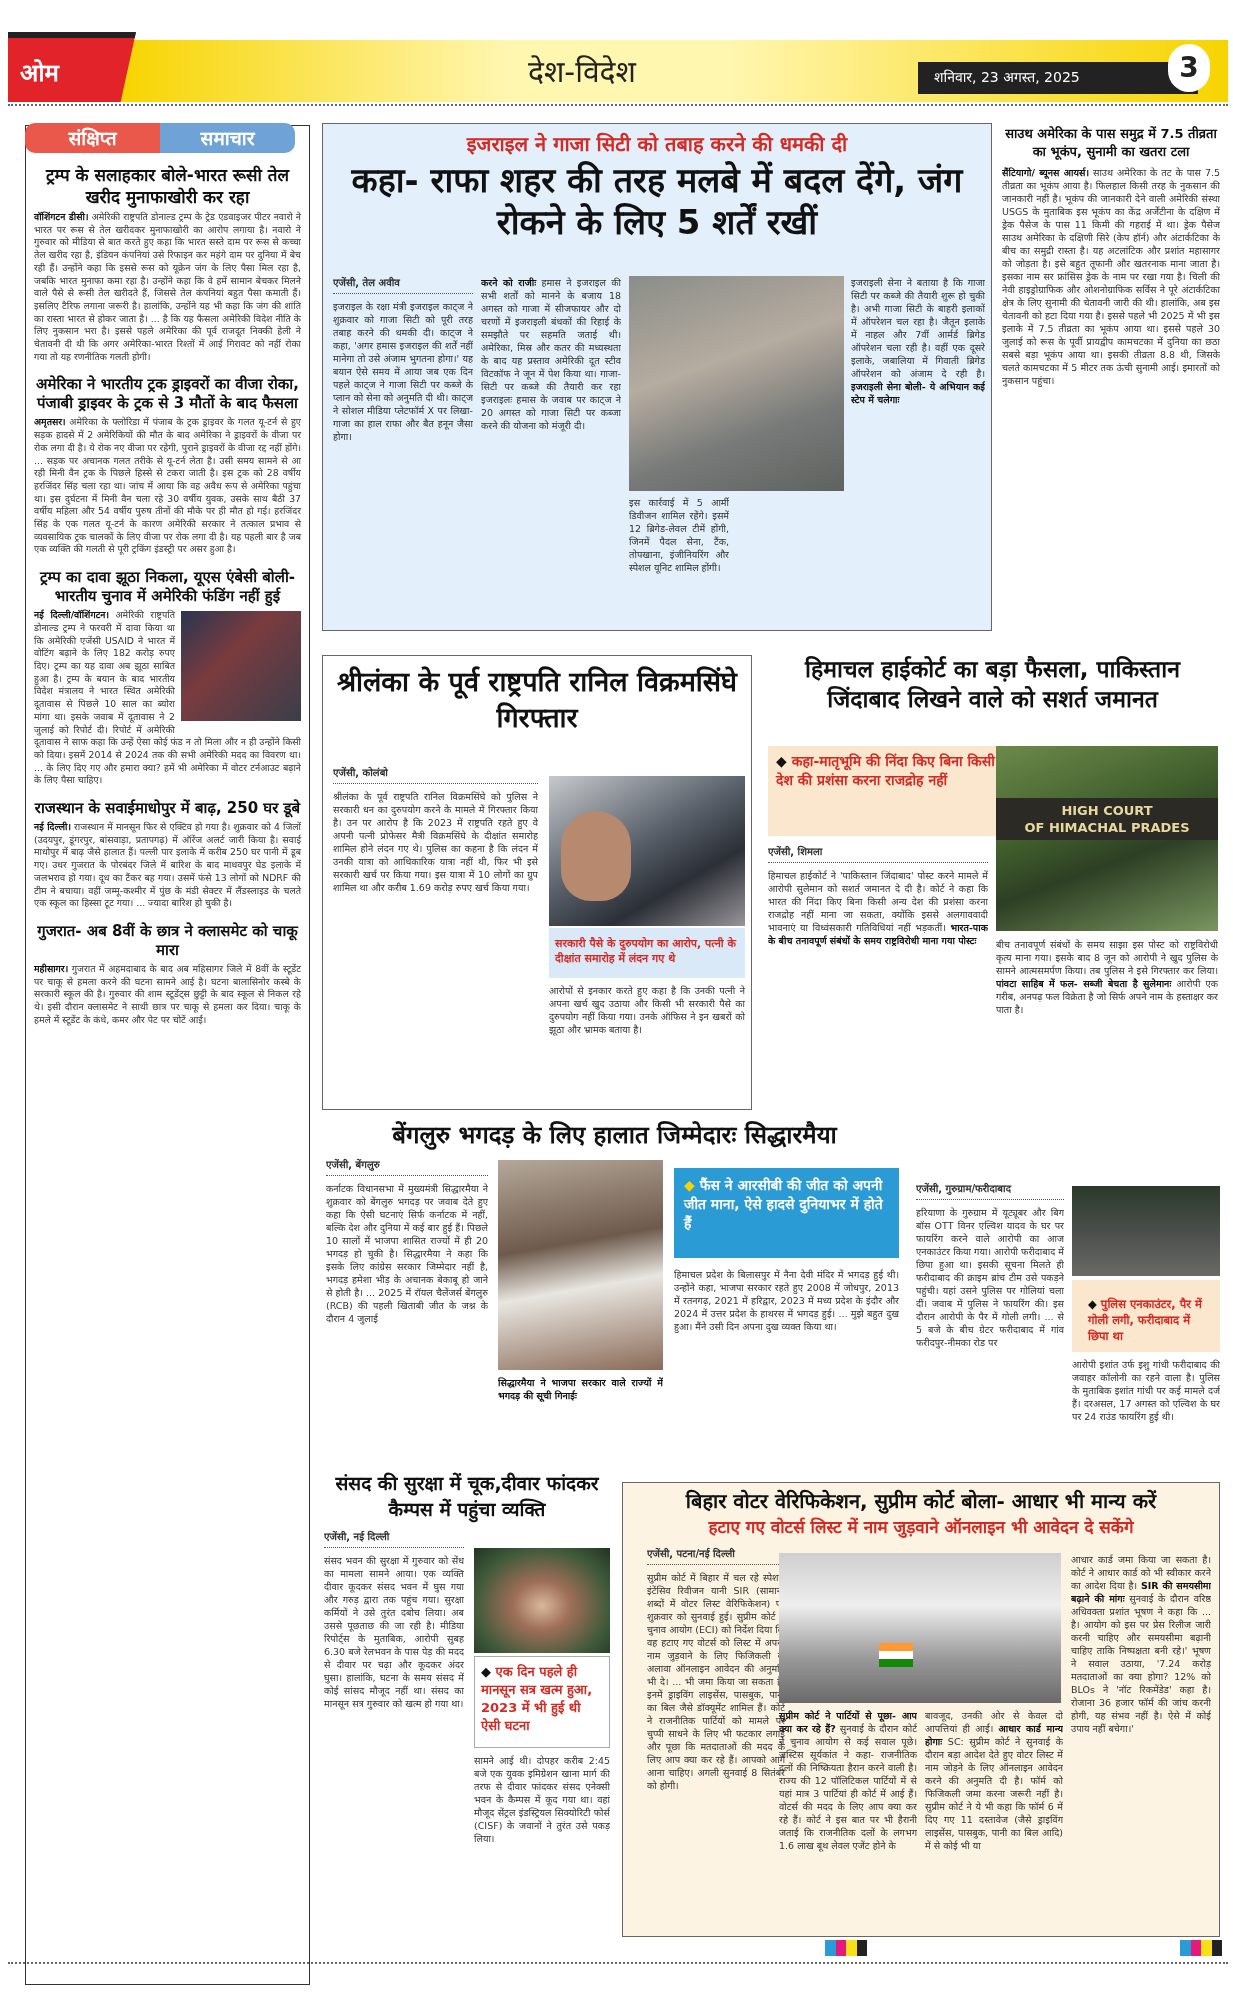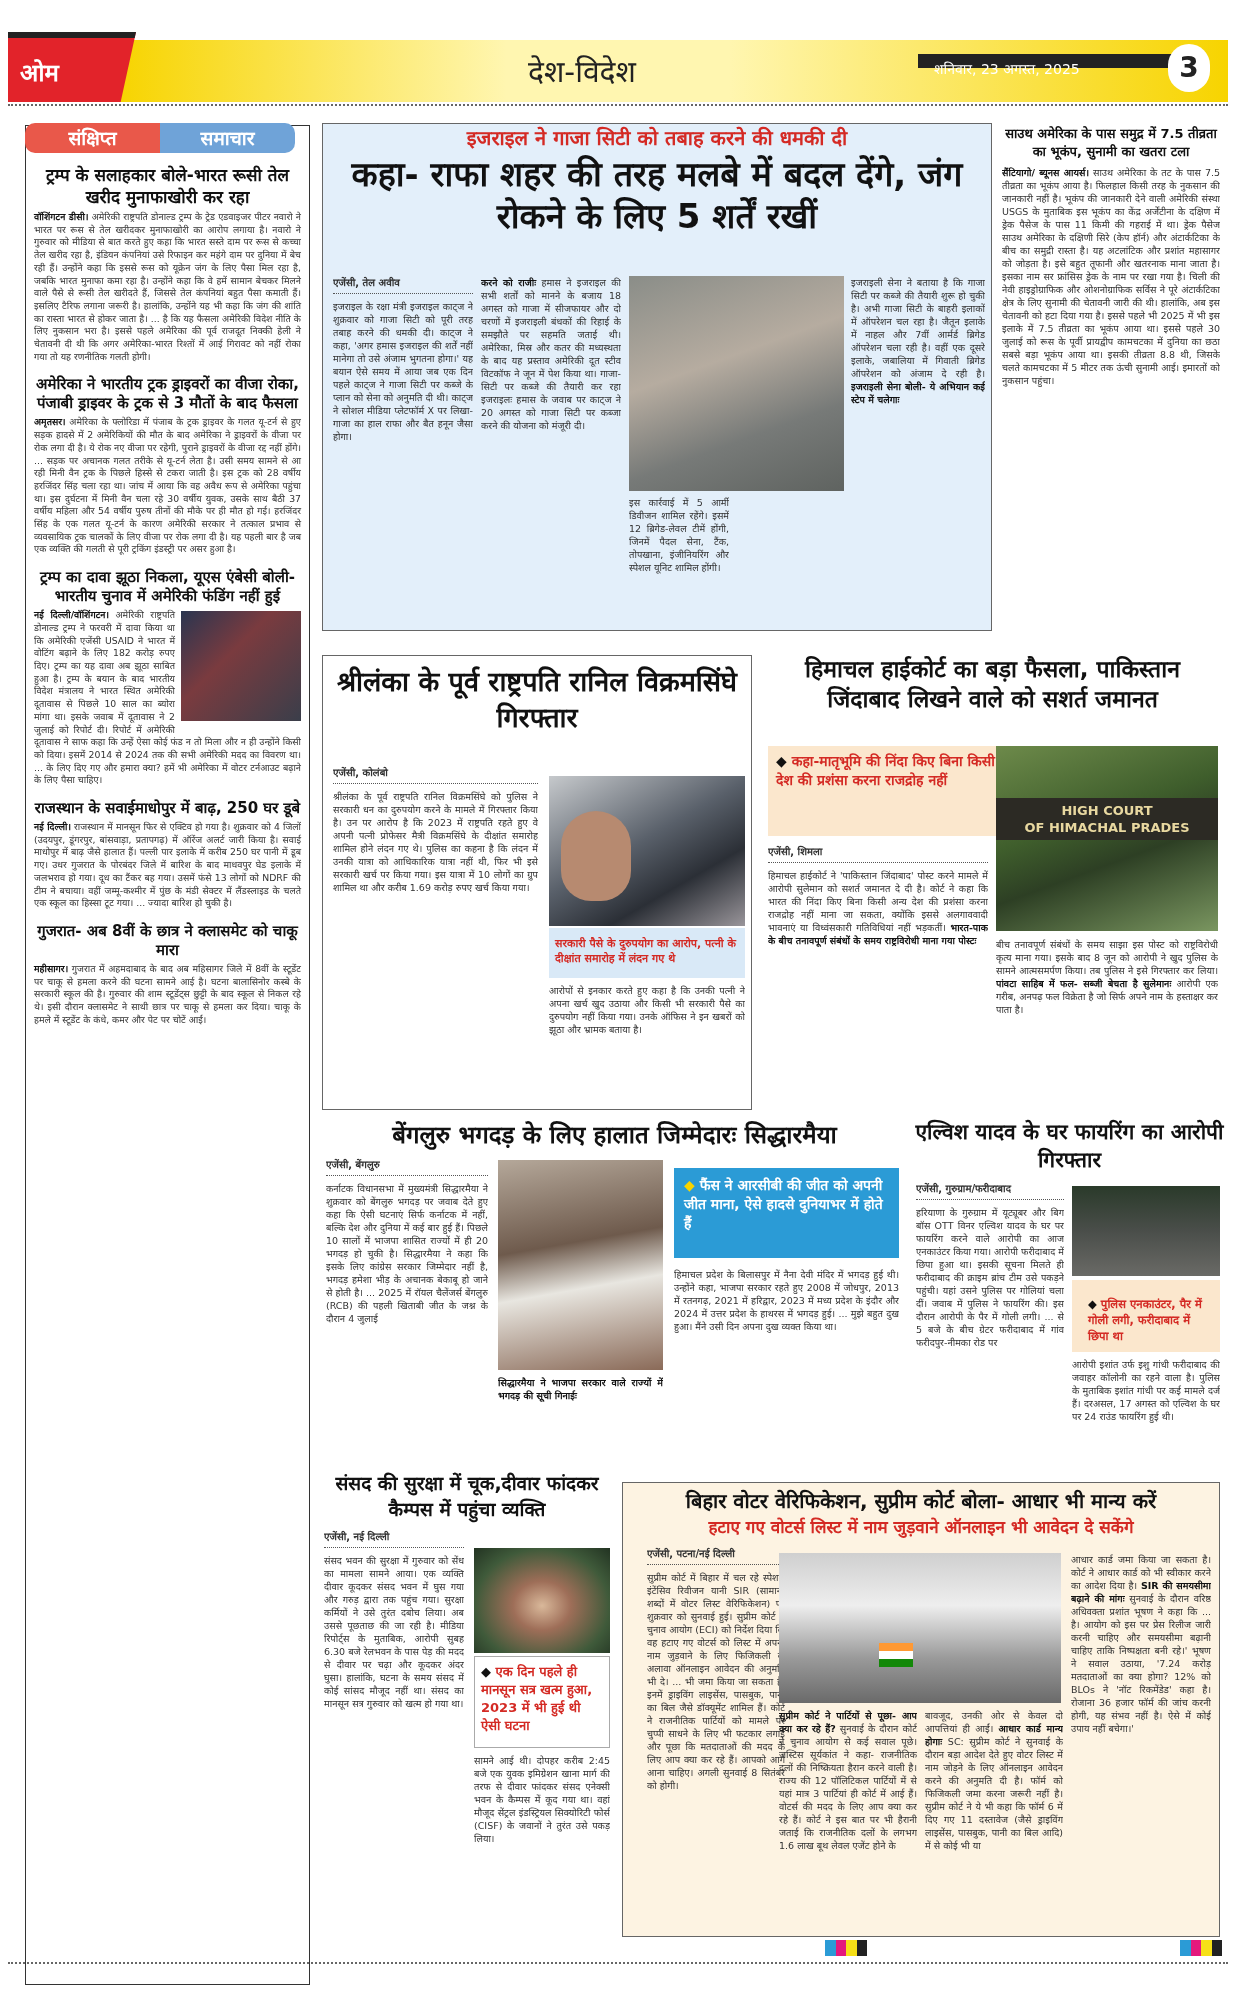--- a/index.html
+++ b/index.html
@@ -1,21 +1,21 @@
 <!DOCTYPE html>
 <html><head>
 <meta charset="utf-8">
 <style>
 *{box-sizing:border-box;margin:0;padding:0}
 body{width:1233px;height:2000px;background:#fff;font-family:"DejaVu Sans",sans-serif;color:#222;overflow:hidden;position:relative}
 .mast{position:absolute;left:8px;top:32px;width:1220px;height:70px}
 .mast .logo{position:absolute;left:0;top:0;width:128px;height:70px;background:#e2232a;color:#fff;font-weight:bold;font-size:24px;line-height:70px;padding-left:12px;clip-path:polygon(0 0,100% 0,88% 100%,0 100%);border-top:6px solid #222}
 .mast .bar{position:absolute;left:110px;top:8px;width:1110px;height:62px;background:linear-gradient(90deg,#f7d400 0%,#fff6b0 35%,#fff6b0 55%,#f7d400 100%)}
 .mast .section{position:absolute;left:520px;top:18px;font-size:30px;color:#222}
-.mast .date{position:absolute;left:910px;top:22px;width:280px;height:14px;background:#222;color:#fff;font-size:14px;line-height:30px;padding-left:16px}
+.mast .date{position:absolute;left:910px;top:30px;width:280px;height:32px;background:#222;color:#fff;font-size:14px;line-height:30px;padding-left:16px}
 .mast .pno{position:absolute;left:1160px;top:12px;width:42px;height:48px;border-radius:21px;background:#fff;color:#222;font-weight:bold;font-size:28px;text-align:center;line-height:48px}
 .dotline{position:absolute;left:8px;top:104px;width:1220px;border-top:2px dotted #666}
 .col{position:absolute;font-size:9.5px;line-height:13px;text-align:justify;overflow:hidden;color:#333}
 .col b{color:#111}
 .h{font-weight:bold;text-align:center;color:#111}
 .left{left:25px;top:125px;width:285px;height:1860px;border:1.5px solid #333}
 .tabs{position:absolute;left:25px;top:123px;width:270px;height:30px;display:flex}
 .tabs .t1{flex:1;background:#e9584a;color:#ffffff;font-weight:bold;font-size:19px;text-align:center;line-height:30px;border-radius:10px 0 0 10px}
 .tabs .t2{flex:1;background:#6fa3d8;color:#fff;font-weight:bold;font-size:19px;text-align:center;line-height:30px;border-radius:0 10px 10px 0}
 .lstory{padding:4px 8px}
@@ -66,21 +66,21 @@
     <h3>गुजरात- अब 8वीं के छात्र ने क्लासमेट को चाकू मारा</h3>
     <p><b>महीसागर।</b> <span>गुजरात में अहमदाबाद के बाद अब महिसागर जिले में 8वीं के स्टूडेंट पर चाकू से हमला करने की घटना सामने आई है। घटना बालासिनोर कस्बे के सरकारी स्कूल की है। गुरुवार की शाम स्टूडेंट्स छुट्टी के बाद स्कूल से निकल रहे थे। इसी दौरान क्लासमेट ने साथी छात्र पर चाकू से हमला कर दिया। चाकू के हमले में स्टूडेंट के कंधे, कमर और पेट पर चोटें आईं।</span></p>
   </div>
 </div>
 <div class="tabs">
   <div class="t1">संक्षिप्त</div>
   <div class="t2">समाचार</div>
 </div>
 
 <div class="box blue" style="left:322px;top:123px;width:670px;height:508px">
-  <div class="h redq" style="font-size:20px;">इजराइल ने गाजा सिटी को तबाह करने की धमकी दी</div>
+  <div class="h redq" style="font-size:20px;margin-top:6px">इजराइल ने गाजा सिटी को तबाह करने की धमकी दी</div>
   <div class="h" style="font-size:34px;line-height:42px;padding:0 10px;margin-top:2px">कहा- राफा शहर की तरह मलबे में बदल देंगे, जंग रोकने के लिए 5 शर्तें रखीं</div>
   <div class="col" style="left:10px;top:152px;width:140px;height:348px">
     <div class="byline">एजेंसी, तेल अवीव</div>
     <span>इजराइल के रक्षा मंत्री इजराइल काट्ज ने शुक्रवार को गाजा सिटी को पूरी तरह तबाह करने की धमकी दी। काट्ज ने कहा, 'अगर हमास इजराइल की शर्तें नहीं मानेगा तो उसे अंजाम भुगतना होगा।' यह बयान ऐसे समय में आया जब एक दिन पहले काट्ज ने गाजा सिटी पर कब्जे के प्लान को सेना को अनुमति दी थी। काट्ज ने सोशल मीडिया प्लेटफॉर्म X पर लिखा- गाजा का हाल राफा और बैत हनून जैसा होगा।</span>
   </div>
   <div class="col" style="left:158px;top:152px;width:140px;height:348px">
     <b>करने को राजीः</b> <span>हमास ने इजराइल की सभी शर्तों को मानने के बजाय 18 अगस्त को गाजा में सीजफायर और दो चरणों में इजराइली बंधकों की रिहाई के समझौते पर सहमति जताई थी। अमेरिका, मिस्र और कतर की मध्यस्थता के बाद यह प्रस्ताव अमेरिकी दूत स्टीव विटकॉफ ने जून में पेश किया था। गाजा-सिटी पर कब्जे की तैयारी कर रहा इजराइलः हमास के जवाब पर काट्ज ने 20 अगस्त को गाजा सिटी पर कब्जा करने की योजना को मंजूरी दी।</span>
   </div>
   <div class="img gaza" style="position:absolute;left:306px;top:152px;width:215px;height:215px"></div>
   <div class="col" style="left:306px;top:372px;width:100px;height:128px">
@@ -146,21 +146,20 @@
   </div>
   <div class="col" style="left:352px;top:150px;width:225px;height:176px">
     <span>हिमाचल प्रदेश के बिलासपुर में नैना देवी मंदिर में भगदड़ हुई थी। उन्होंने कहा, भाजपा सरकार रहते हुए 2008 में जोधपुर, 2013 में रतनगढ़, 2021 में हरिद्वार, 2023 में मध्य प्रदेश के इंदौर और 2024 में उत्तर प्रदेश के हाथरस में भगदड़ हुई। ... मुझे बहुत दुख हुआ। मैंने उसी दिन अपना दुख व्यक्त किया था।</span>
   </div>
   <div class="col" style="left:176px;top:258px;width:165px;height:68px">
     <b>सिद्धारमैया ने भाजपा सरकार वाले राज्यों में भगदड़ की सूची गिनाईः</b>
   </div>
 </div>
 
 <div style="position:absolute;left:912px;top:1118px;width:315px;height:330px">
-  <div class="h" style="font-size:21px;line-height:28px">एल्विश यादव के घर फायरिंग का आरोपी गिरफ्तार</div>
   <div class="col" style="left:4px;top:64px;width:148px;height:264px">
     <div class="byline">एजेंसी, गुरुग्राम/फरीदाबाद</div>
     <span>हरियाणा के गुरुग्राम में यूट्यूबर और बिग बॉस OTT विनर एल्विश यादव के घर पर फायरिंग करने वाले आरोपी का आज एनकाउंटर किया गया। आरोपी फरीदाबाद में छिपा हुआ था। इसकी सूचना मिलते ही फरीदाबाद की क्राइम ब्रांच टीम उसे पकड़ने पहुंची। यहां उसने पुलिस पर गोलियां चला दीं। जवाब में पुलिस ने फायरिंग की। इस दौरान आरोपी के पैर में गोली लगी। ... से 5 बजे के बीच ग्रेटर फरीदाबाद में गांव फरीदपुर-नीमका रोड पर</span>
   </div>
   <div class="img" style="position:absolute;left:160px;top:68px;width:148px;height:90px;background:linear-gradient(180deg,#2a3a2a 0%,#4a4e4a 50%,#6a6a66 100%)"></div>
   <div class="callout redq" style="left:160px;top:162px;width:148px;height:72px;background:#fbe7cd;padding:16px;font-size:11.5px;line-height:16px">
     <span style="color:#111">◆ </span><span>पुलिस एनकाउंटर, पैर में गोली लगी, फरीदाबाद में छिपा था</span>
   </div>
   <div class="col" style="left:160px;top:240px;width:148px;height:88px">
     <span>आरोपी इशांत उर्फ इशु गांधी फरीदाबाद की जवाहर कॉलोनी का रहने वाला है। पुलिस के मुताबिक इशांत गांधी पर कई मामले दर्ज हैं। दरअसल, 17 अगस्त को एल्विश के घर पर 24 राउंड फायरिंग हुई थी।</span>

